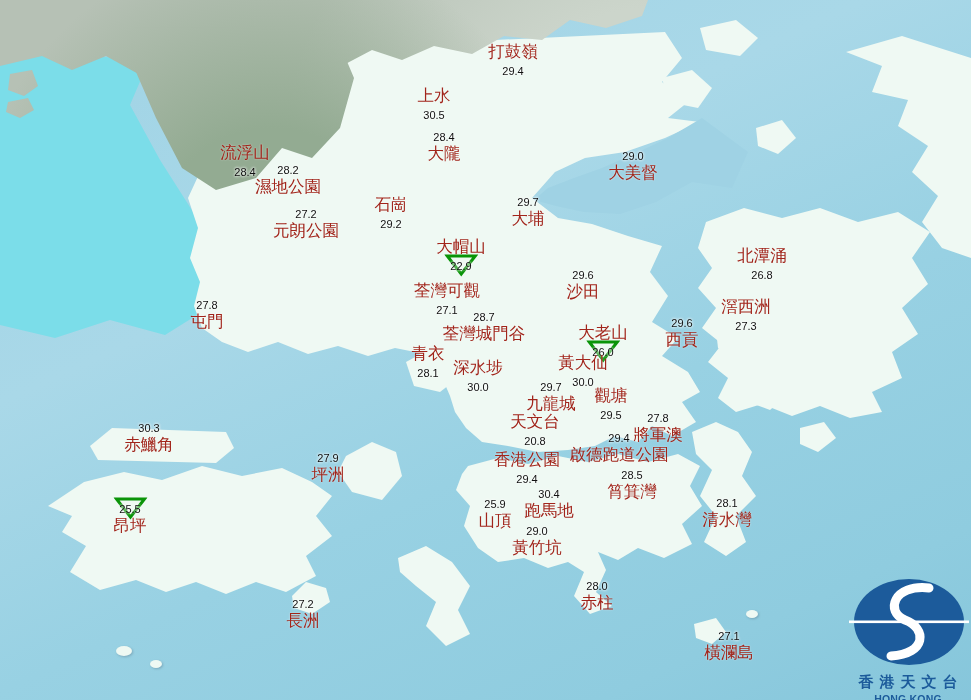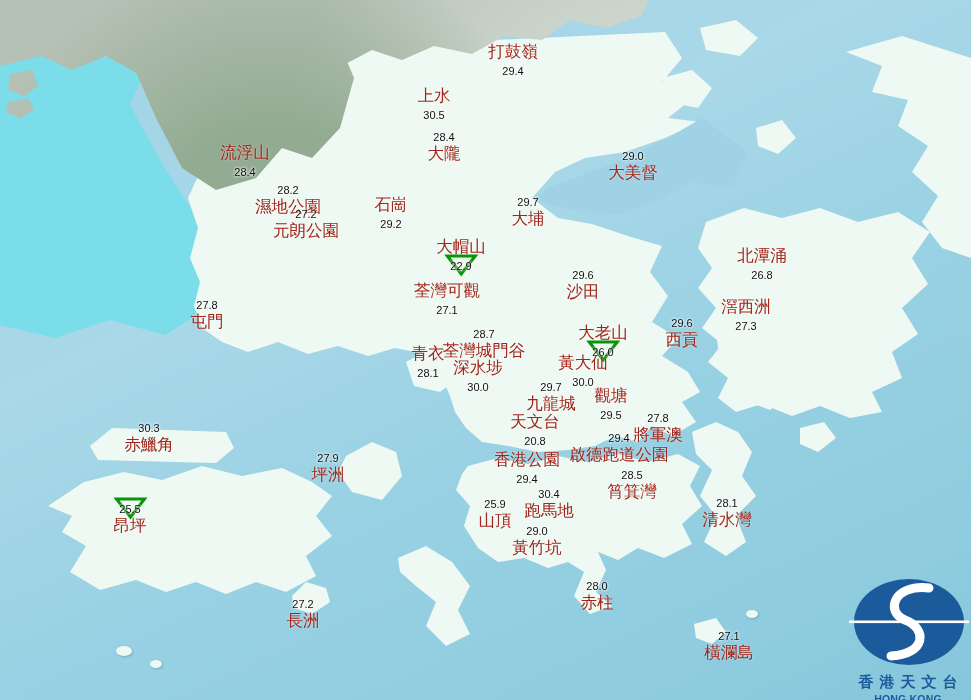--- a/index.html
+++ b/index.html
@@ -110,21 +110,21 @@
         <span class="s-valwrap"><span class="s-val">29.4</span></span>
       </div>
       <div class="station" style="left: 434px; top: 88px;">
         <span class="s-name">上水</span>
         <span class="s-valwrap"><span class="s-val">30.5</span></span>
       </div>
       <div class="station" style="left: 245px; top: 145px;">
         <span class="s-name">流浮山</span>
         <span class="s-valwrap"><span class="s-val">28.4</span></span>
       </div>
-      <div class="station" style="left: 288px; top: 180px;">
+      <div class="station" style="left: 288px; top: 160px;">
         <span class="s-valwrap"><span class="s-val">28.2</span></span>
         <span class="s-name">濕地公園</span>
       </div>
       <div class="station" style="left: 306px; top: 204px;">
         <span class="s-valwrap"><span class="s-val">27.2</span></span>
         <span class="s-name">元朗公園</span>
       </div>
       <div class="station" style="left: 391px; top: 197px;">
         <span class="s-name">石崗</span>
         <span class="s-valwrap"><span class="s-val">29.2</span></span>
@@ -164,21 +164,21 @@
         <span class="s-valwrap"><span class="s-val">27.3</span></span>
       </div>
       <div class="station" style="left: 682px; top: 313px;">
         <span class="s-valwrap"><span class="s-val">29.6</span></span>
         <span class="s-name">西貢</span>
       </div>
       <div class="station" style="left: 207px; top: 295px;">
         <span class="s-valwrap"><span class="s-val">27.8</span></span>
         <span class="s-name">屯門</span>
       </div>
-      <div class="station" style="left: 484px; top: 324px;">
+      <div class="station" style="left: 484px; top: 307px;">
         <span class="s-valwrap"><span class="s-val">28.7</span></span>
         <span class="s-name">荃灣城門谷</span>
       </div>
       <div class="station" style="left: 428px; top: 346px;">
         <span class="s-name">青衣</span>
         <span class="s-valwrap"><span class="s-val">28.1</span></span>
       </div>
       <div class="station" style="left: 478px; top: 360px;">
         <span class="s-name">深水埗</span>
         <span class="s-valwrap"><span class="s-val">30.0</span></span>

